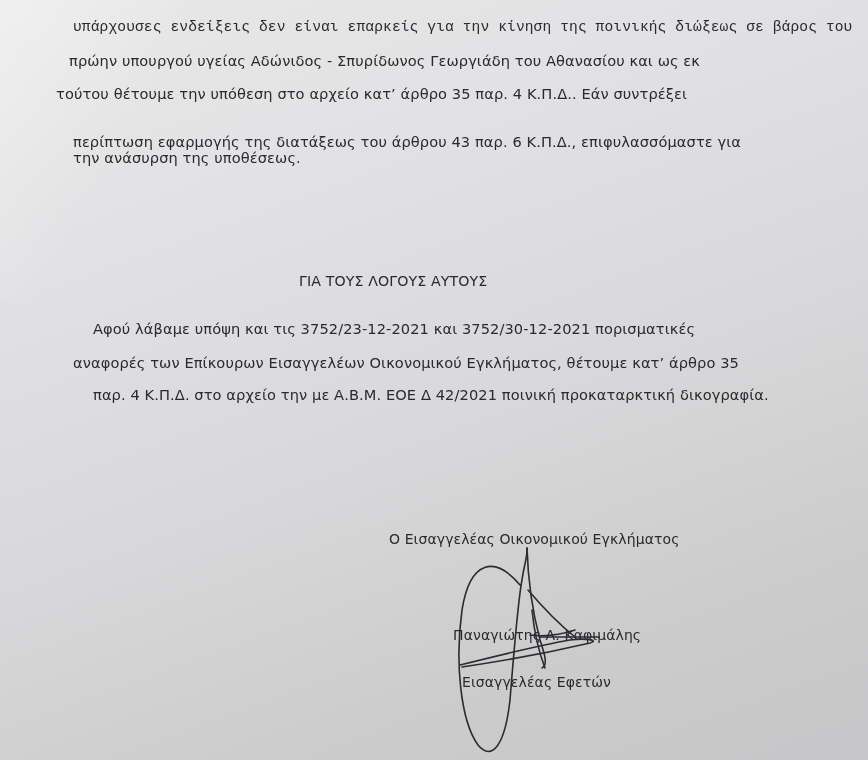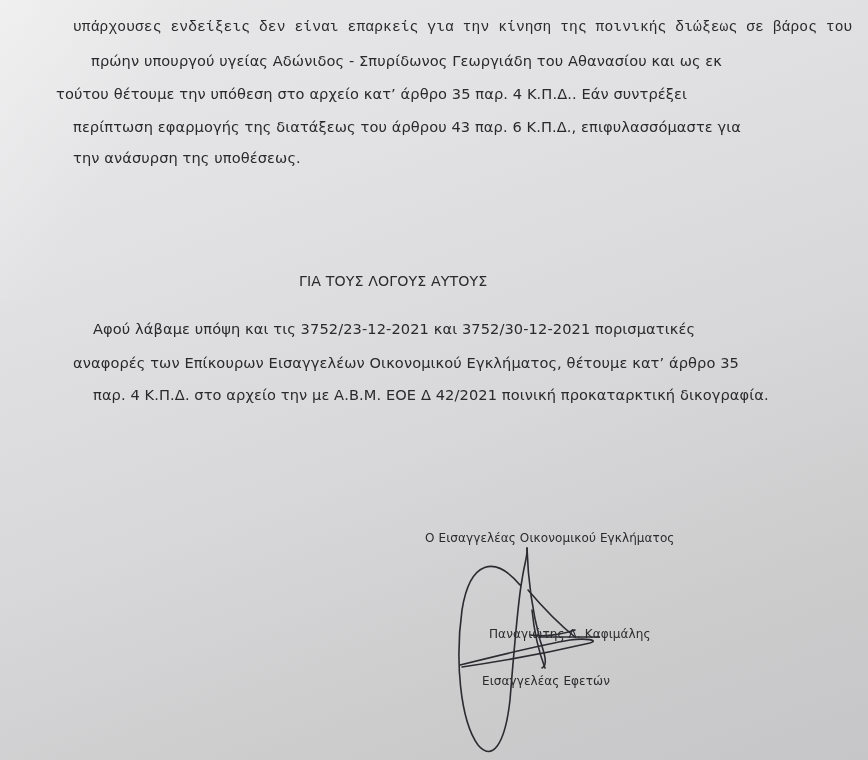--- a/index.html
+++ b/index.html
@@ -11,49 +11,49 @@
   }
   .sheen {
     position: absolute; left: 0; top: 0; width: 180px; height: 300px;
     background: linear-gradient(120deg, rgba(255,255,255,0.35) 0%, rgba(255,255,255,0) 60%);
     pointer-events: none;
   }
   .line {
     position: absolute; white-space: nowrap; font-size: 14.6px; letter-spacing: 0.1px;
   }
   .heading { font-size: 14.2px; }
-  .sig { font-size: 12px; margin-left: 36px; }
+  .sig { font-size: 14px; }
   svg.signature { position: absolute; left: 0; top: 0; pointer-events: none; }
 </style>
 </head>
 <body>
 
 <div class="sheen"></div>
 
 <div>
   <div>
     <div class="line" style="left:73px; top:19px;font-family:Liberation Mono, monospace;">υπάρχουσες ενδείξεις δεν είναι επαρκείς για την κίνηση της ποινικής διώξεως σε βάρος του</div>
-    <div class="line" style="left:91px; top:52px;text-align:right;">πρώην  υπουργού  υγείας  Αδώνιδος  -  Σπυρίδωνος  Γεωργιάδη  του  Αθανασίου  και  ως  εκ</div>
+    <div class="line" style="left:69px; top:52px;text-align:right;">πρώην  υπουργού  υγείας  Αδώνιδος  -  Σπυρίδωνος  Γεωργιάδη  του  Αθανασίου  και  ως  εκ</div>
     <div class="line" style="left:56px; top:85px;">τούτου  θέτουμε  την  υπόθεση   στο  αρχείο  κατ’  άρθρο  35  παρ.  4  Κ.Π.Δ..   Εάν  συντρέξει</div>
-    <div class="line" style="left:73px; top:118px;">περίπτωση εφαρμογής της διατάξεως του άρθρου 43 παρ. 6 Κ.Π.Δ., επιφυλασσόμαστε για</div>
+    <div class="line" style="left:73px; top:133px;">περίπτωση εφαρμογής της διατάξεως του άρθρου 43 παρ. 6 Κ.Π.Δ., επιφυλασσόμαστε για</div>
     <div class="line" style="left:73px; top:149px;">την ανάσυρση της υποθέσεως.</div>
   </div>
 
   <div class="line heading" style="left:299px; top:273px;">ΓΙΑ ΤΟΥΣ ΛΟΓΟΥΣ ΑΥΤΟΥΣ</div>
 
   <div>
     <div class="line" style="left:93px; top:320px;">Αφού  λάβαμε  υπόψη  και  τις   3752/23-12-2021  και  3752/30-12-2021  πορισματικές</div>
     <div class="line" style="left:73px; top:354px;">αναφορές  των  Επίκουρων  Εισαγγελέων  Οικονομικού  Εγκλήματος,  θέτουμε  κατ’  άρθρο  35</div>
     <div class="line" style="left:73px; top:386px;margin-left:20px;">παρ. 4 Κ.Π.Δ. στο αρχείο την με Α.Β.Μ. ΕΟΕ Δ 42/2021 ποινική προκαταρκτική δικογραφία.</div>
   </div>
 
   <div>
     <div class="line sig" style="left:389px; top:531px;">Ο Εισαγγελέας Οικονομικού Εγκλήματος</div>
     <div class="line sig" style="left:453px; top:627px;">Παναγιώτης Λ. Καφιμάλης</div>
-    <div class="line sig" style="left:446px; top:674px;">Εισαγγελέας Εφετών</div>
+    <div class="line sig" style="left:462px; top:674px;">Εισαγγελέας Εφετών</div>
   </div>
 
   <svg class="signature" width="868" height="760">
     <g fill="none" stroke="#2b2b30" stroke-width="1.6" stroke-linecap="round" stroke-linejoin="round">
 
       <path d="M520,585 C495,555 470,560 462,610 C455,660 460,720 478,745 C492,762 505,745 510,700 C514,650 518,600 522,580 C524,565 528,555 527,548"></path>
 
       <path d="M460,665 C500,655 540,645 570,640 C585,638 600,640 590,643 C560,650 510,660 462,667"></path>
       <path d="M527,548 C528,580 532,610 540,640 C545,655 548,665 542,668"></path>
       <path d="M528,590 C545,610 560,625 575,637"></path>

